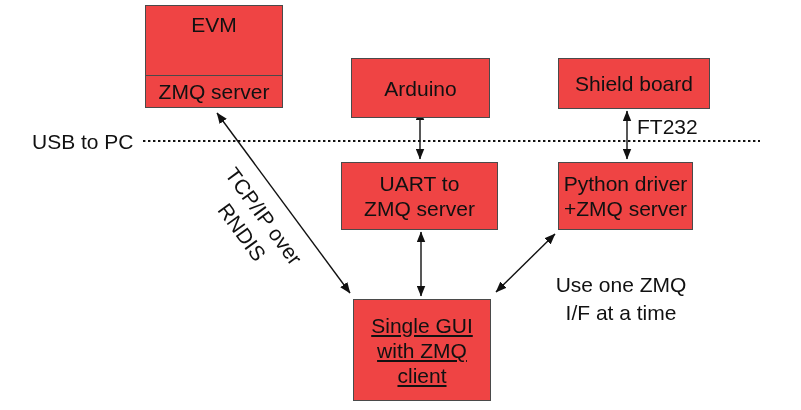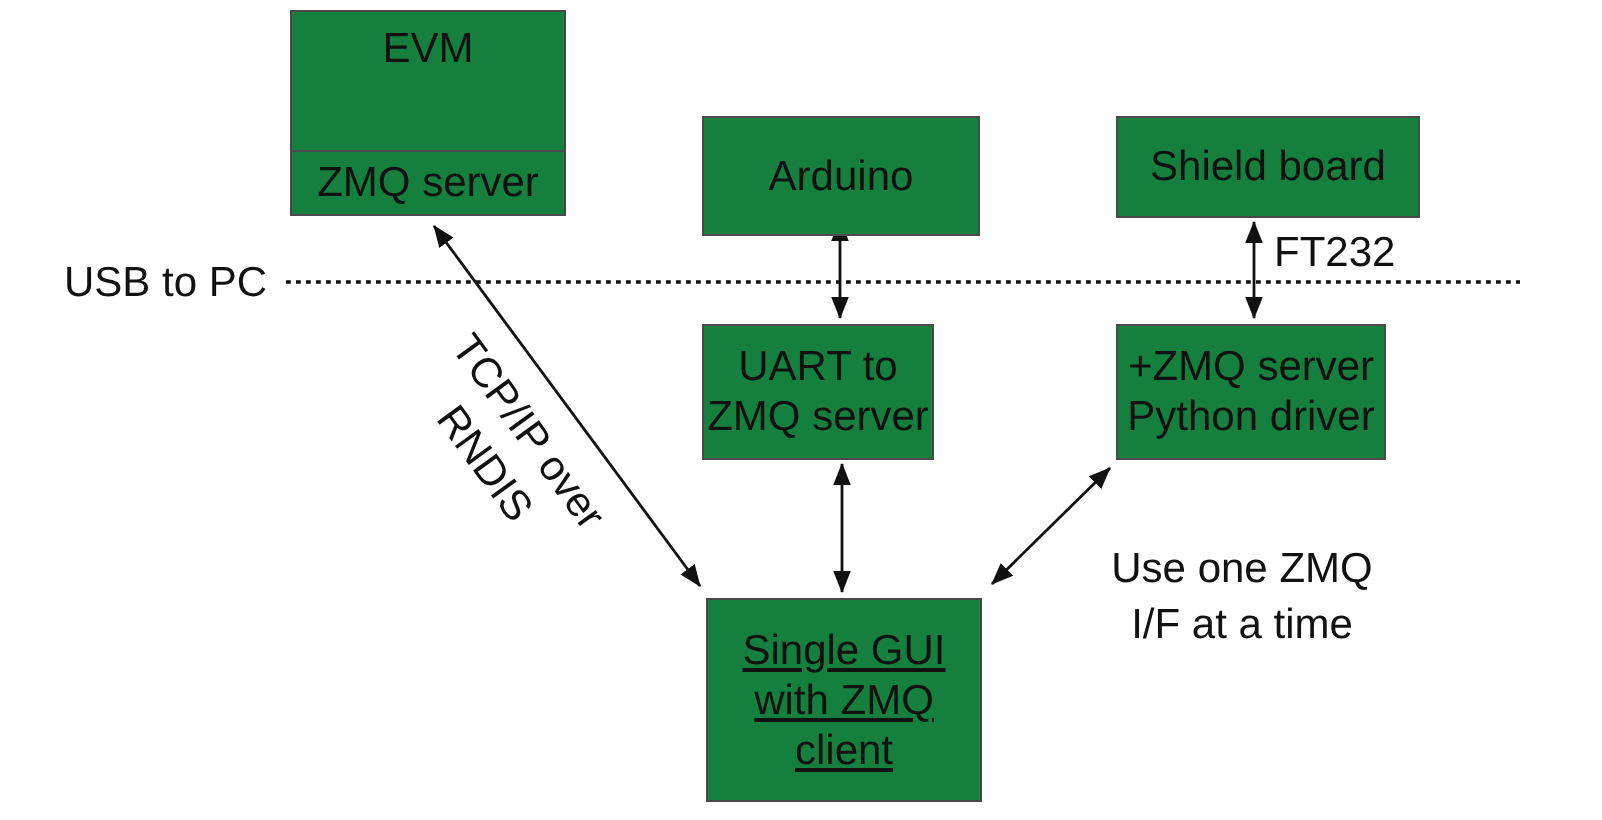--- a/index.html
+++ b/index.html
@@ -17,21 +17,21 @@
     font-size: 21px;
     line-height: 25px;
   }
   .arrow-layer {
     position: absolute;
     left: 0; top: 0;
     width: 801px; height: 410px;
   }
   .box {
     position: absolute;
-    background: #15803d;
+    background: #ef4444;
     border: 1.6px solid #4a4a4a;
     display: flex;
     flex-direction: column;
     align-items: center;
     justify-content: center;
     text-align: center;
   }
   .box .bline { width: 100%; text-align: center; }
   
   .evm-box { justify-content: flex-start; }
@@ -97,28 +97,28 @@
   </div>
 
   <div class="box" style="left:351px; top:58px; width:139px; height:60px;">
     <div class="bline">Arduino</div>
   </div>
 
   <div class="box" style="left:558px; top:58px; width:152px; height:51px;">
     <div class="bline">Shield board</div>
   </div>
 
-  <div class="box" style="left:351px; top:162px; width:116px; height:68px;">
+  <div class="box" style="left:341px; top:162px; width:157px; height:68px;">
     <div class="bline">UART to</div>
     <div class="bline">ZMQ server</div>
   </div>
 
   <div class="box" style="left:558px; top:162px; width:135px; height:68px;">
+    <div class="bline">Python driver</div>
     <div class="bline">+ZMQ server</div>
-    <div class="bline">Python driver</div>
   </div>
 
   <div class="box" style="left:353px; top:299px; width:138px; height:102px;text-decoration:underline;">
     <div class="bline">Single GUI</div>
     <div class="bline">with ZMQ</div>
     <div class="bline">client</div>
   </div>
 
   <div class="label" style="left:32px; top:129px;">USB to PC</div>
   <div class="label" style="left:637px; top:114px;">FT232</div>

